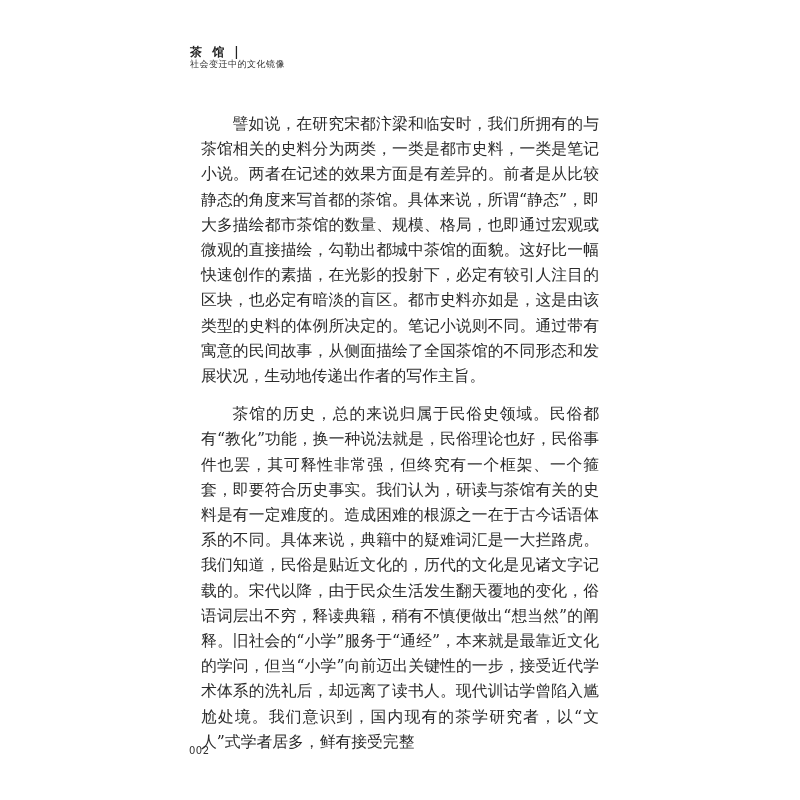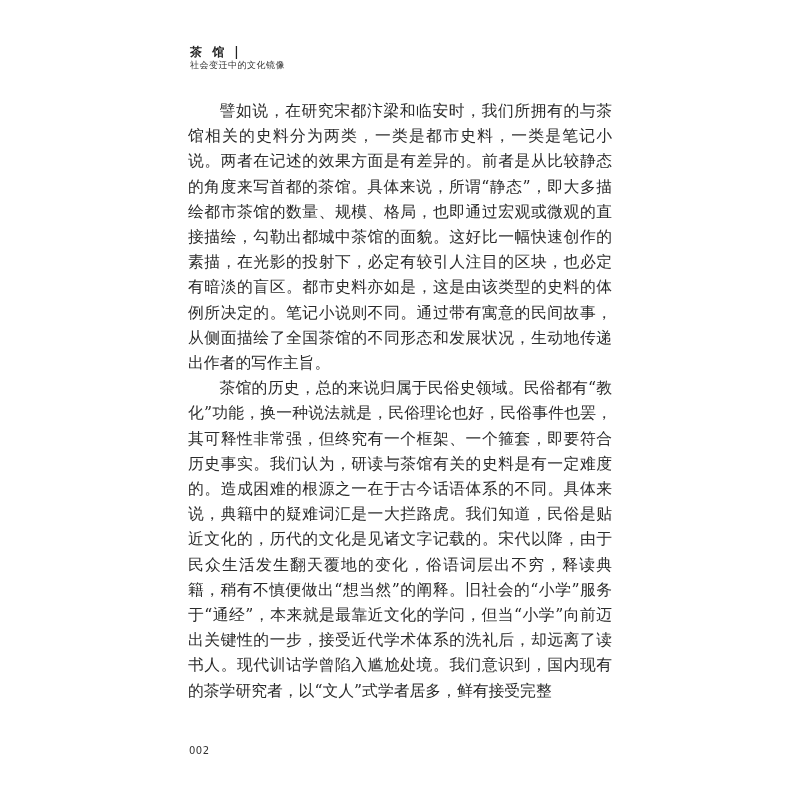--- a/index.html
+++ b/index.html
@@ -25,34 +25,35 @@
       font-weight: bold;
       letter-spacing: 3px;
       line-height: 14px;
       color: #222;
     }
     .running-head .book-subtitle {
       font-size: 9px;
       line-height: 12px;
       color: #333;
       letter-spacing: 0.5px;
+      font-family: Liberation Mono, monospace;
     }
     .body-text {
       position: absolute;
       left: 188px;
       top: 98px;
       width: 424px;
       font-size: 15.8px;
       line-height: 25.2px;
       color: #2b2b2b;
       text-align: justify;
       text-justify: inter-character;
     }
     .body-text p {
-      margin: 0;
+      margin: 13px;
       text-indent: 2em;
     }
     .page-number {
       position: absolute;
       left: 189px;
       top: 745px;
       font-family: "DejaVu Sans", "Liberation Sans", sans-serif;
       font-size: 10px;
       color: #333;
       letter-spacing: 0.5px;

